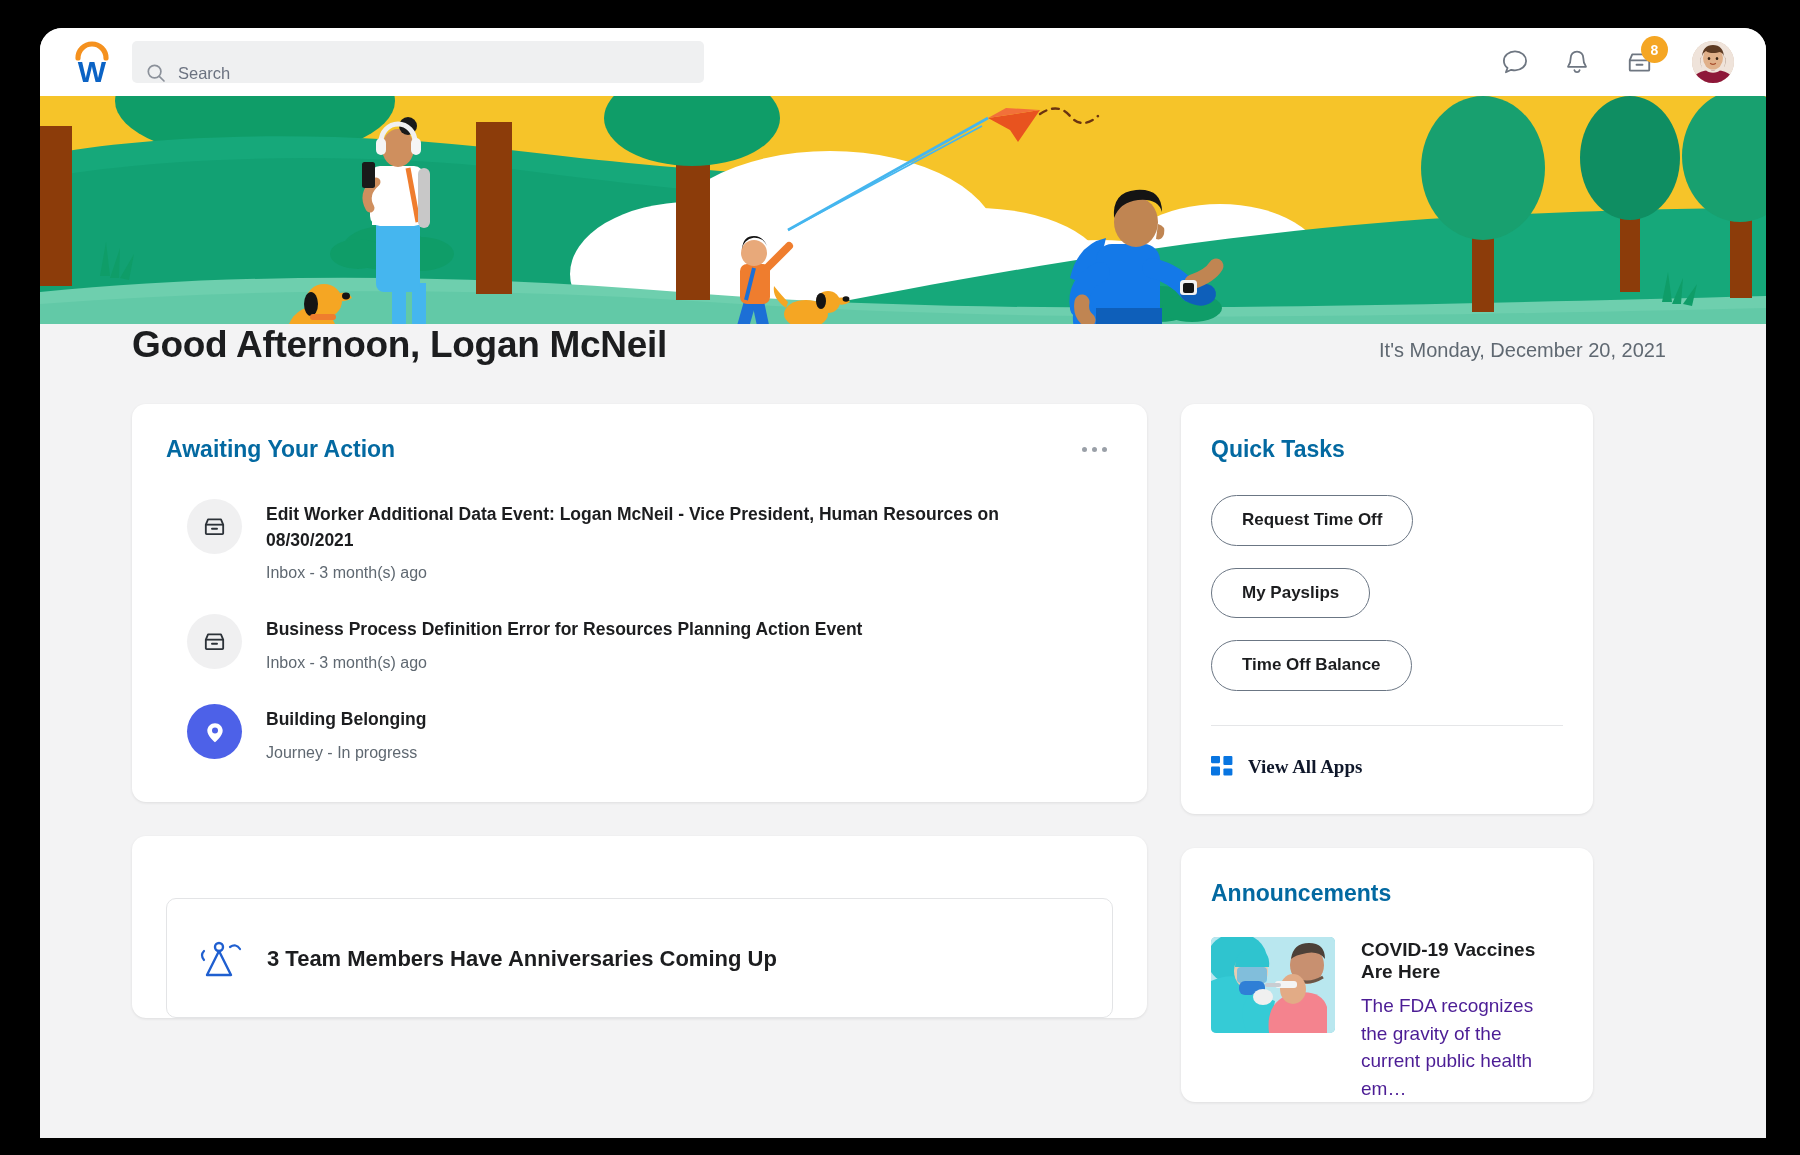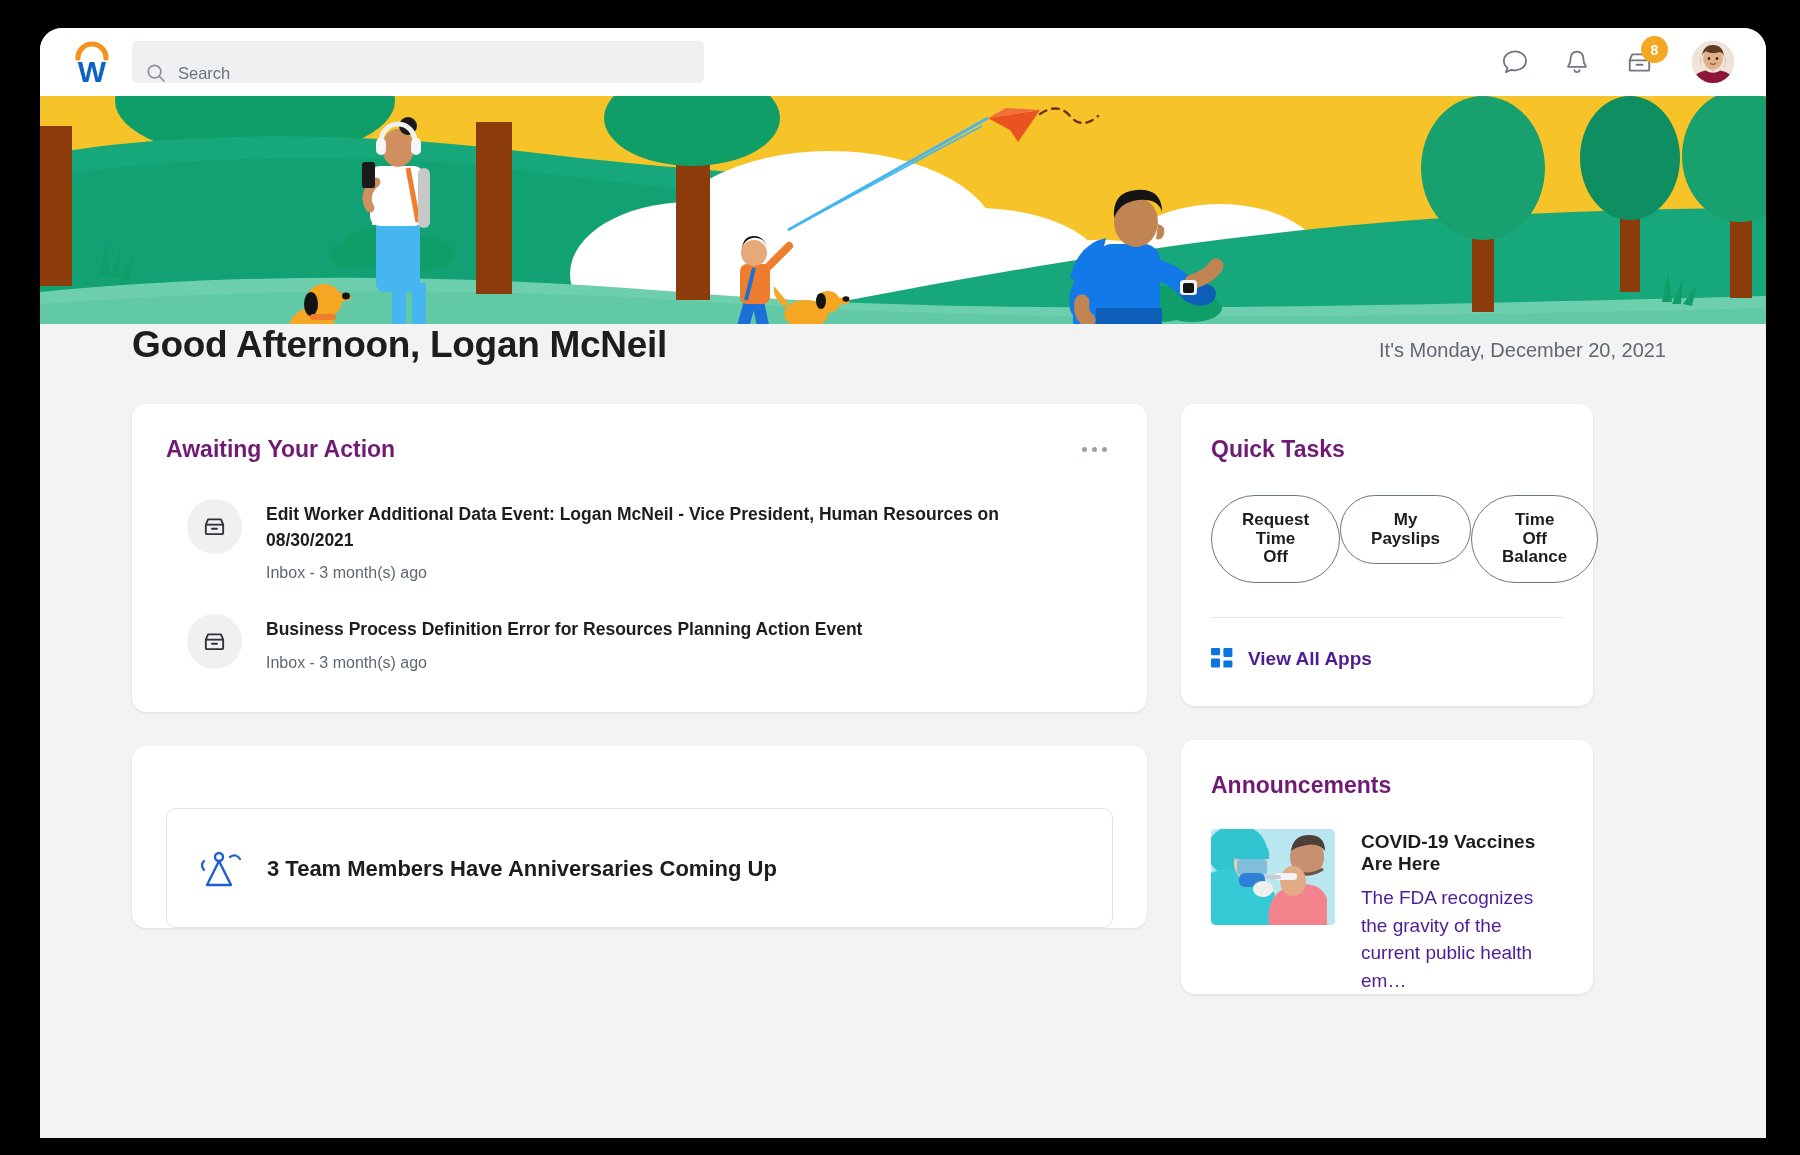--- a/index.html
+++ b/index.html
@@ -138,21 +138,21 @@
   .col-right { width: 412px; flex: 0 0 auto; }
 
   .card {
     background: #ffffff;
     border-radius: 14px;
     box-shadow: 0 1px 3px rgba(0,0,0,0.09);
   }
   .card-title {
     font-size: 23px;
     font-weight: 700;
-    color: #701a75;
+    color: #0369a1;
   }
 
   
   .awaiting { padding: 32px 34px 40px 34px; margin-bottom: 34px; }
   .awaiting-head { display: flex; align-items: center; }
   .dots {
     margin-left: auto;
     display: flex; gap: 5px;
     cursor: pointer;
     padding: 6px;
@@ -194,41 +194,41 @@
     border-radius: 10px;
     padding: 36px 30px 34px 30px;
     display: flex;
     align-items: center;
   }
   .team-icon { width: 48px; height: 48px; flex: 0 0 auto; margin-right: 22px; }
   .team-title { font-size: 22px; font-weight: 700; color: #1c1d1f; }
 
   
   .quick { padding: 32px 30px 36px 30px; margin-bottom: 34px; }
-  .pill-list { margin-top: 32px; display: flex; flex-direction: row; align-items: flex-start; }
+  .pill-list { margin-top: 32px; display: flex; flex-direction: column; align-items: flex-start; gap: 22px; }
   .pill {
     border: 1px solid #6b7684;
     border-radius: 999px;
     padding: 15px 30px;
     font-size: 17px;
     font-weight: 700;
     color: #1c1d1f;
     background: #fff;
     cursor: pointer;
     font-family: "Liberation Sans", sans-serif;
     line-height: 1.1;
   }
   .divider { height: 1px; background: #e5e6e8; margin: 34px 0 0 0; }
   .viewall {
     display: flex; align-items: center;
     margin-top: 30px;
     cursor: pointer;
   }
   .grid-icon { width: 22px; height: 22px; margin-right: 15px; flex: 0 0 auto; }
-  .viewall-text { font-size: 19px; font-weight: 700; color: #4c1d95; }
+  .viewall-text { font-size: 19px; font-weight: 700; color: #0f172a; font-family: Liberation Serif, serif; }
 
   
   .announce { padding: 32px 30px 0 30px; }
   .ann-item { display: flex; margin-top: 30px; }
   .ann-thumb {
     width: 124px; height: 96px;
     border-radius: 5px;
     overflow: hidden;
     flex: 0 0 auto;
     margin-right: 26px;
@@ -505,20 +505,32 @@
                     <line x1="5.1" y1="12.1" x2="22.9" y2="12.1" stroke="#2c3238" stroke-width="1.9"></line>
                     <rect x="10.4" y="15.3" width="7.2" height="2" rx="1" fill="#2c3238"></rect>
                   </svg>
                 </div>
                 <div class="task-text">
                   <div class="task-title">Business Process Definition Error for Resources Planning Action Event</div>
                   <div class="task-sub">Inbox - 3 month(s) ago</div>
                 </div>
               </div>
 
+              <div class="task-item">
+                <div class="task-icon journey">
+                  <svg viewBox="0 0 28 28" width="28" height="28">
+                    <path d="M14 5.2c-4.3 0-7.7 3.4-7.7 7.6 0 5.5 7.7 11.4 7.7 11.4s7.7-5.9 7.7-11.4c0-4.2-3.4-7.6-7.7-7.6z" fill="#ffffff"></path>
+                    <circle cx="14" cy="12.6" r="3" fill="#4d61e8"></circle>
+                  </svg>
+                </div>
+                <div class="task-text">
+                  <div class="task-title">Building Belonging</div>
+                  <div class="task-sub">Journey - In progress</div>
+                </div>
+              </div>
 
             </div>
           </div>
 
           <div class="card yourteam">
             <div class="team-inner">
               <div class="team-icon">
                 <svg viewBox="0 0 48 48" width="48" height="48">
                   <path d="M10 40 L22 16 L34 40z" fill="none" stroke="#1f5fd0" stroke-width="2.4" stroke-linejoin="round"></path>
                   <circle cx="22" cy="12" r="4" fill="none" stroke="#1f5fd0" stroke-width="2.4"></circle>

